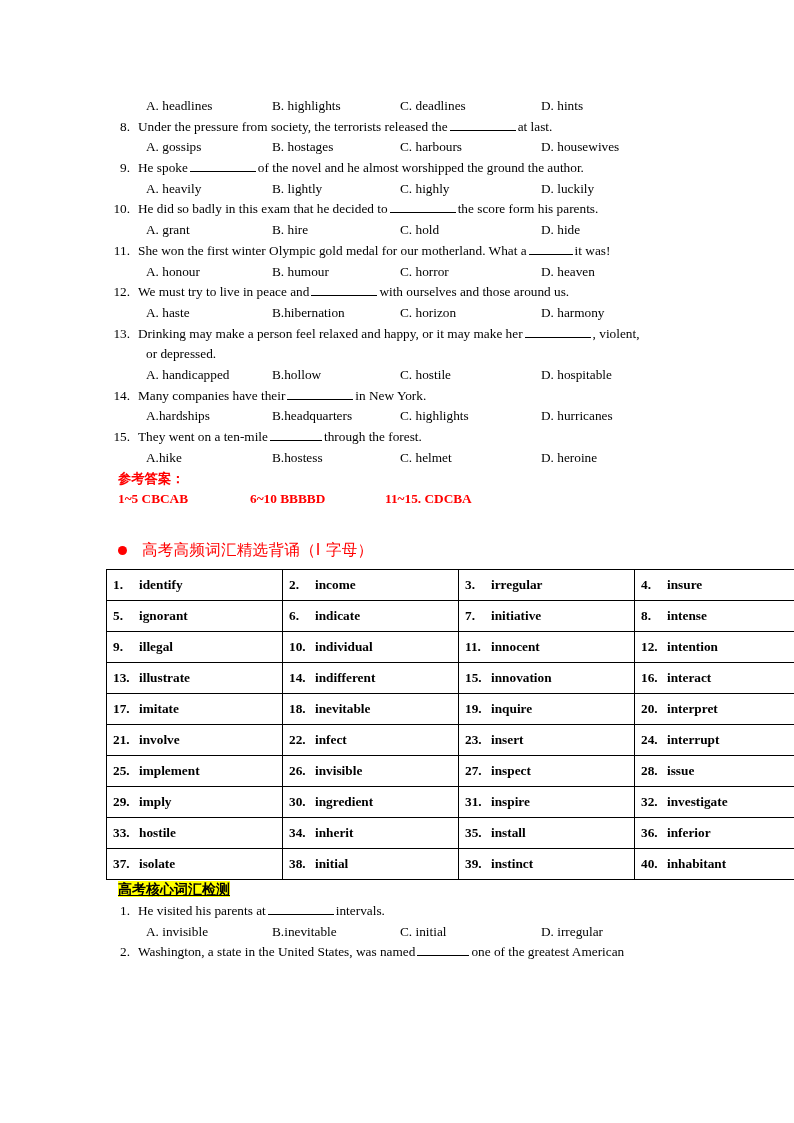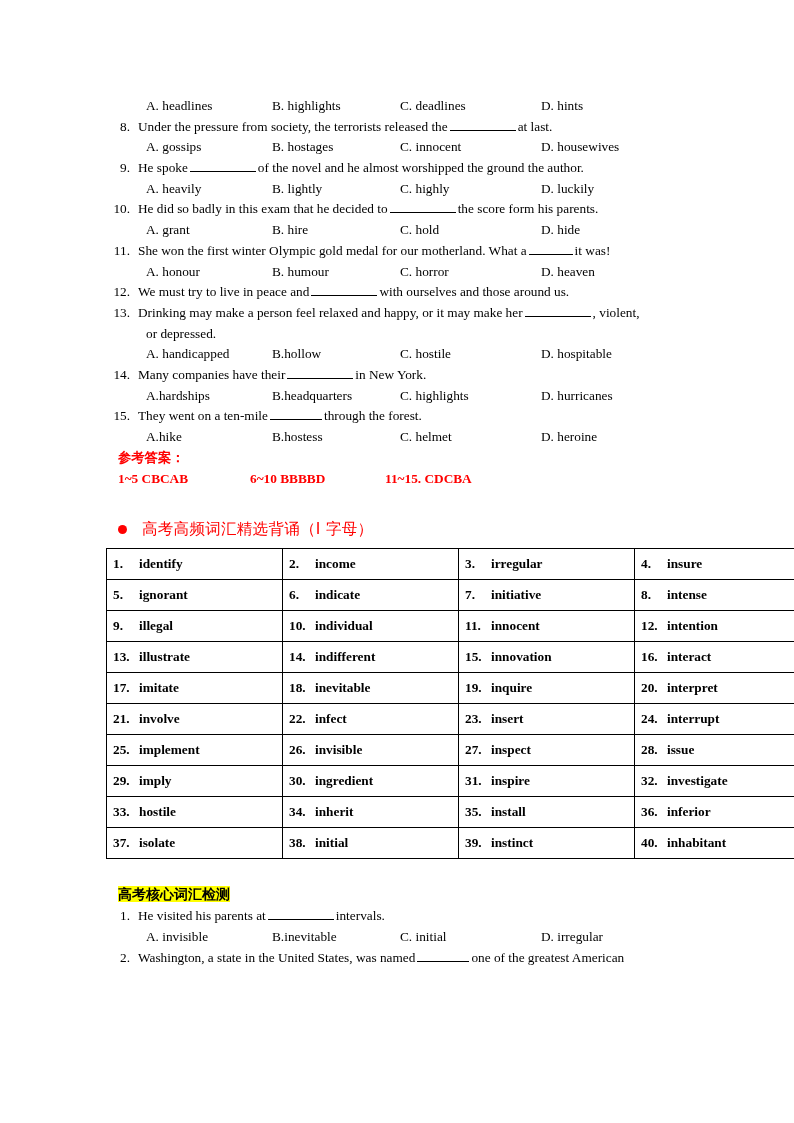--- a/index.html
+++ b/index.html
@@ -145,23 +145,23 @@
     white-space: nowrap;
     overflow: hidden;
   }
   td .vnum {
     display: inline-block;
     width: 26px;
   }
 
   
   .hl-head {
-    margin-top: 26px;
     margin-bottom: 2px;
     padding-left: 12px;
+    text-decoration: underline;
   }
   .hl-head span {
     background: #FFFF00;
     font-weight: bold;
     font-size: 14px;
     color: #000000;
     font-family: "DejaVu Sans", "Liberation Sans", sans-serif;
   }
 </style>
 </head>
@@ -177,21 +177,21 @@
       <span class="opt c3">D. hints</span>
     </div>
 
     <div class="q-row">
       <span class="q-num">8.</span>
       <span class="q-text"><span>Under the pressure from society, the terrorists released the</span><span class="blank w-long"></span><span>at last.</span></span>
     </div>
     <div class="opt-row">
       <span class="opt c0">A. gossips</span>
       <span class="opt c1">B. hostages</span>
-      <span class="opt c2">C. innocent</span>
+      <span class="opt c2">C. harbours</span>
       <span class="opt c3">D. housewives</span>
     </div>
 
     <div class="q-row">
       <span class="q-num">9.</span>
       <span class="q-text"><span>He spoke</span><span class="blank w-long"></span><span>of the novel and he almost worshipped the ground the author.</span></span>
     </div>
     <div class="opt-row">
       <span class="opt c0">A. heavily</span>
       <span class="opt c1">B. lightly</span>
@@ -217,20 +217,26 @@
     <div class="opt-row">
       <span class="opt c0">A. honour</span>
       <span class="opt c1">B. humour</span>
       <span class="opt c2">C. horror</span>
       <span class="opt c3">D. heaven</span>
     </div>
 
     <div class="q-row">
       <span class="q-num">12.</span>
       <span class="q-text"><span>We must try to live in peace and</span><span class="blank w-long"></span><span>with ourselves and those around us.</span></span>
+    </div>
+    <div class="opt-row">
+      <span class="opt c0">A. haste</span>
+      <span class="opt c1">B.hibernation</span>
+      <span class="opt c2">C. horizon</span>
+      <span class="opt c3">D. harmony</span>
     </div>
 
     <div class="q-row">
       <span class="q-num">13.</span>
       <span class="q-text"><span>Drinking may make a person feel relaxed and happy, or it may make her</span><span class="blank w-long"></span><span>, violent,</span></span>
     </div>
     <div class="q-cont">or depressed.</div>
     <div class="opt-row">
       <span class="opt c0">A. handicapped</span>
       <span class="opt c1">B.hollow</span>

